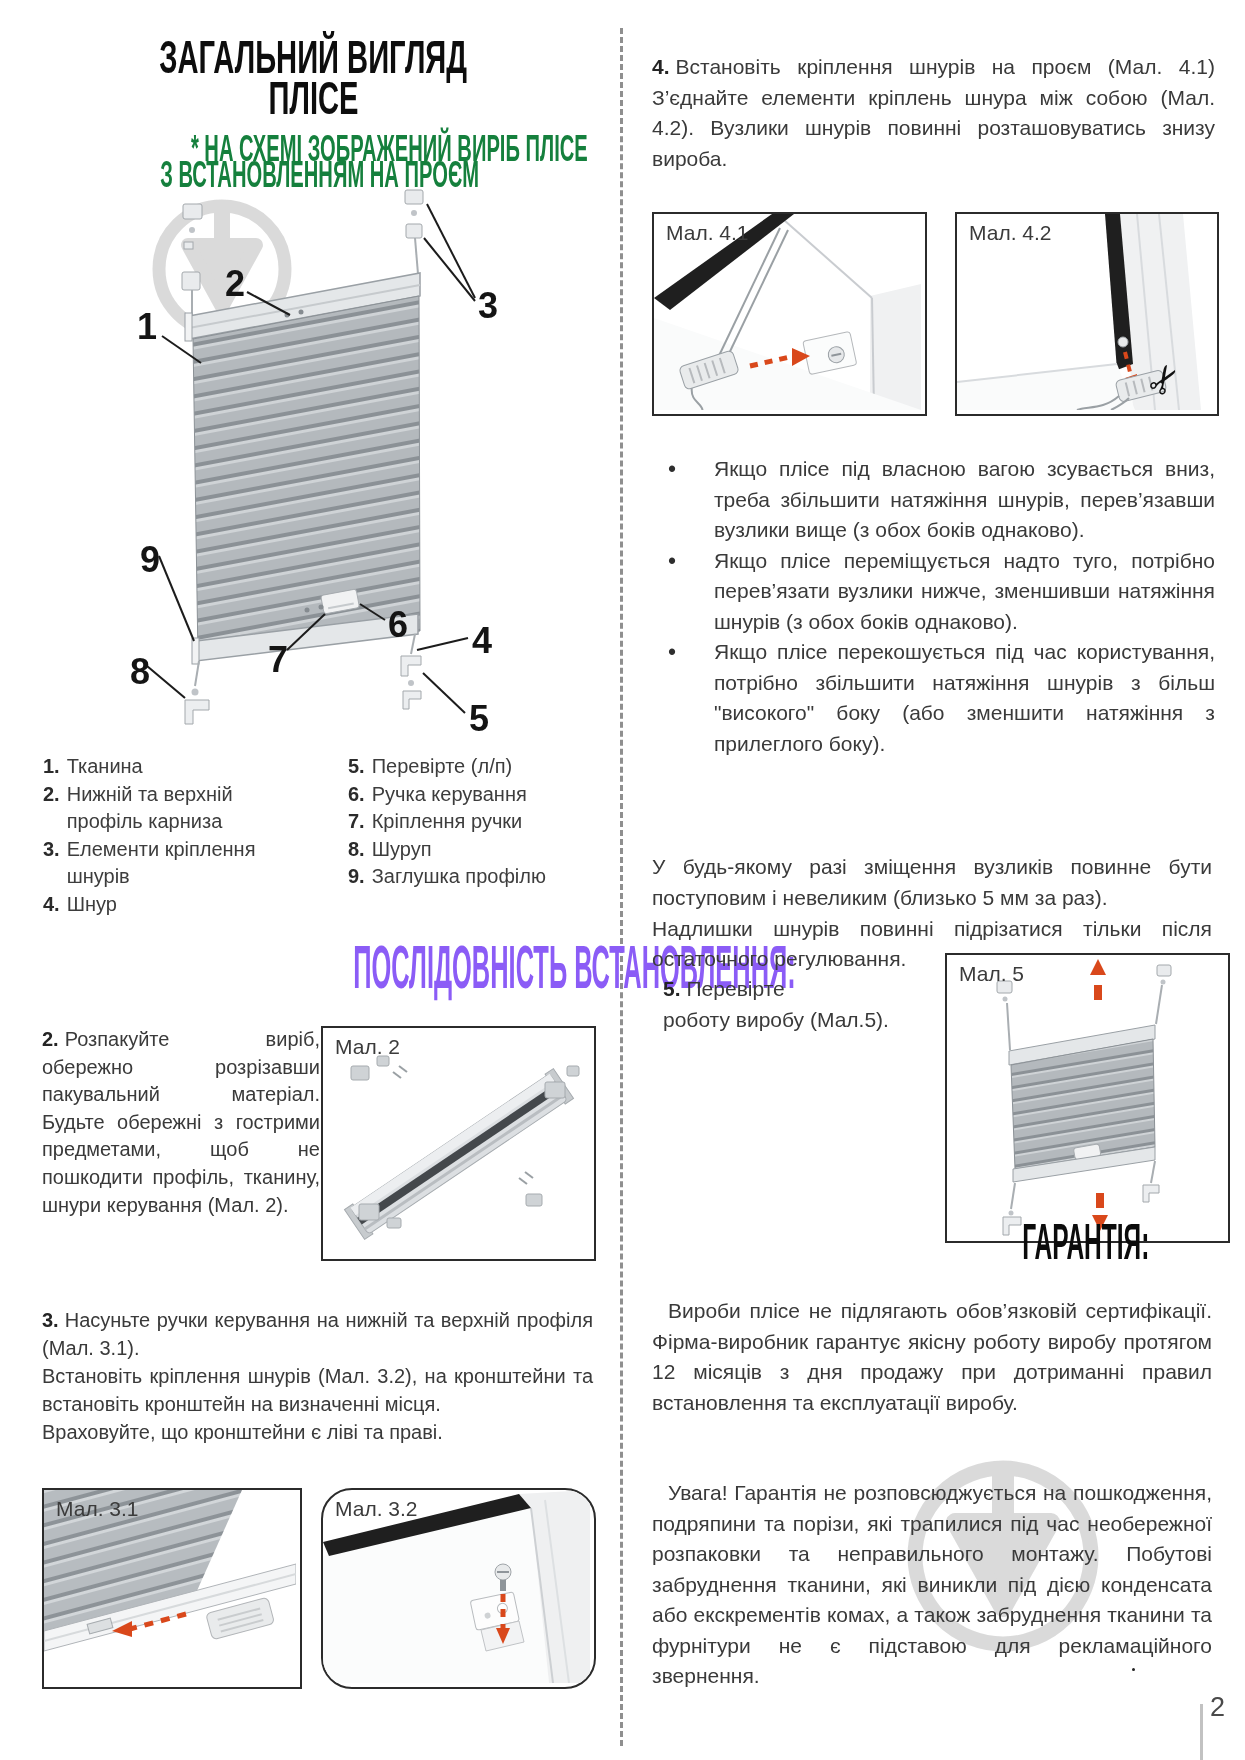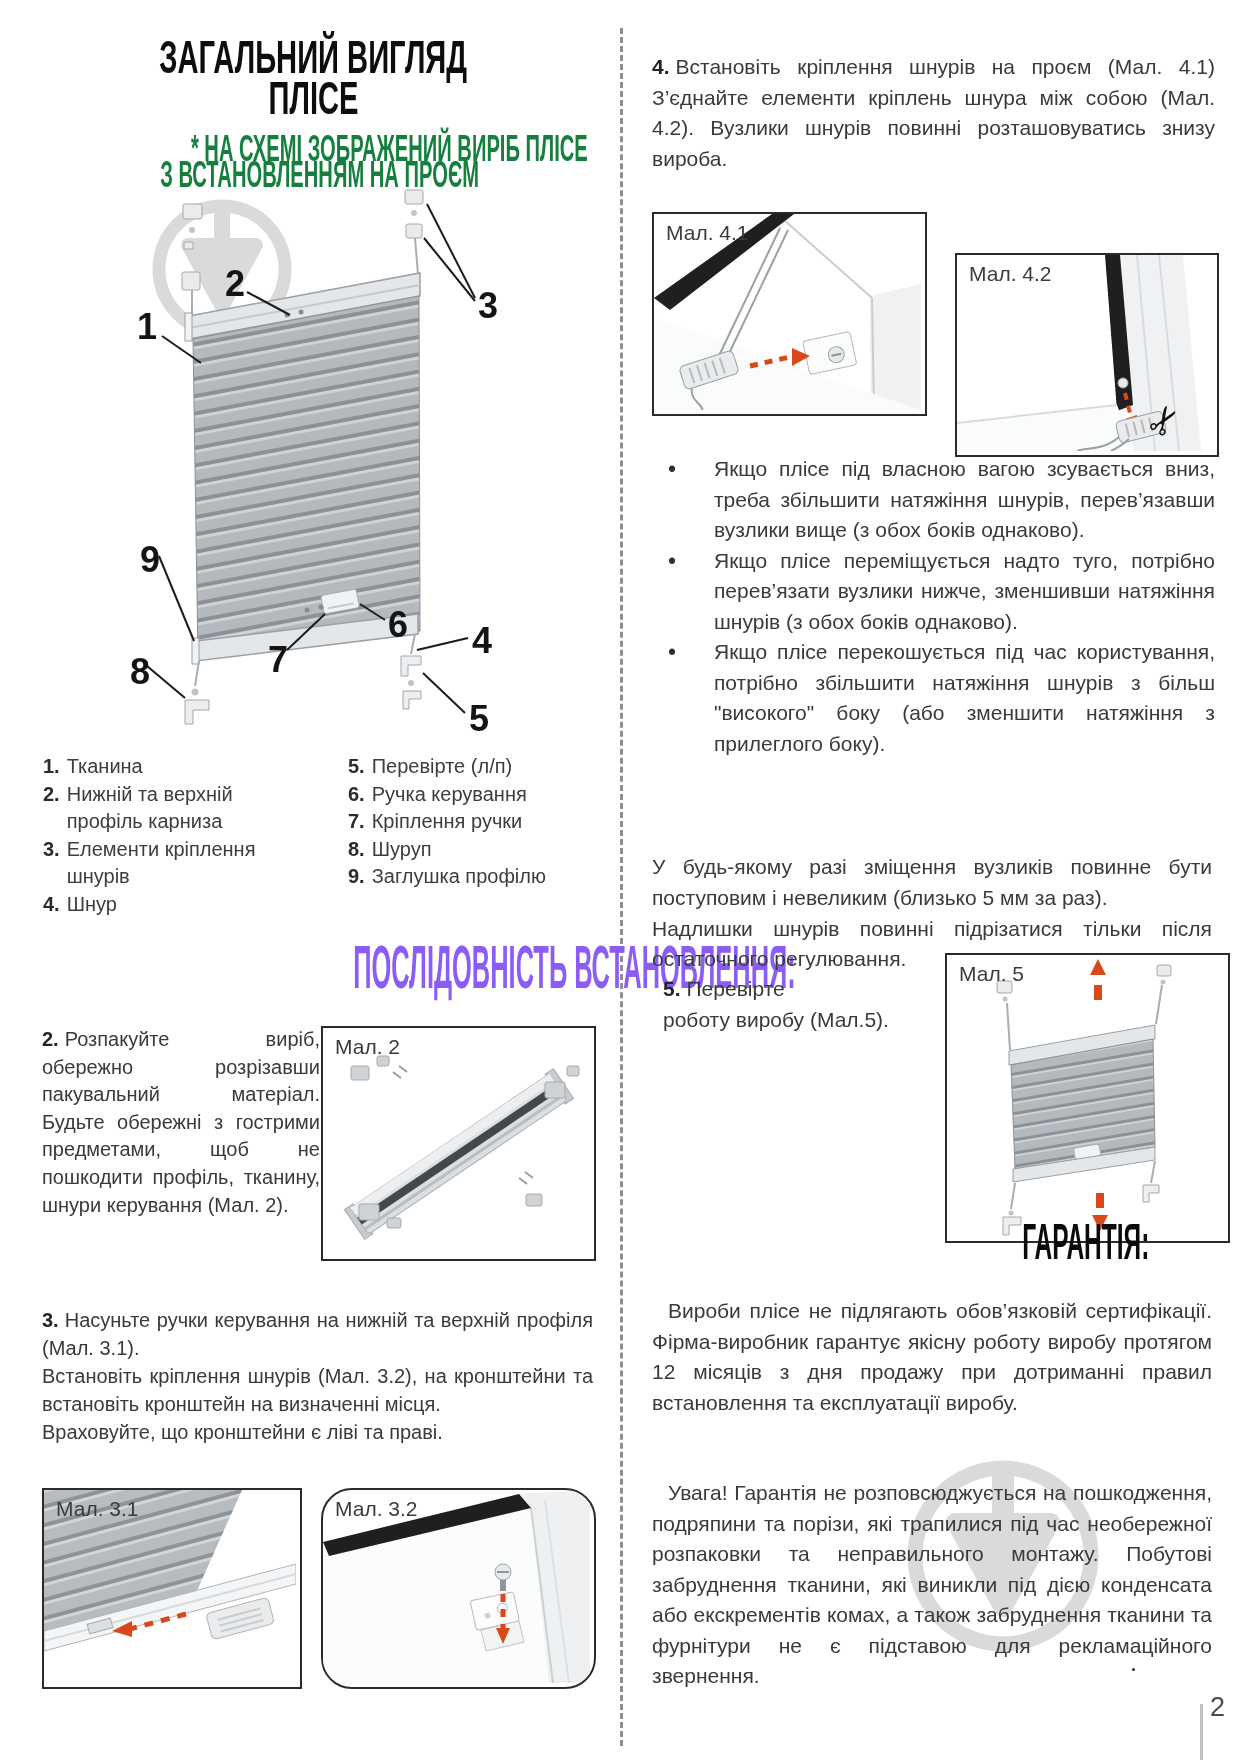--- a/index.html
+++ b/index.html
@@ -35,21 +35,21 @@
   .step3 p{text-align:justify;}
   .figbox{position:absolute;border:2px solid #2b2b2b;background:#fff;overflow:hidden;}
   .figbox svg{position:absolute;left:0;top:0;}
   .figlabel{position:absolute;top:7px;left:12px;font-size:21px;color:#3b3b3b;z-index:2;}
   .fig2{top:986px;left:286px;width:271px;height:231px;}
   .fig31{top:1448px;left:7px;width:256px;height:197px;}
   .fig32{top:1448px;left:286px;width:271px;height:197px;border-radius:31px;}
   .step4{position:absolute;top:12px;left:15px;width:563px;font-size:21px;line-height:30.5px;
          text-align:justify;text-align-last:justify;}
   .fig41{top:172px;left:15px;width:271px;height:200px;}
-  .fig42{top:172px;left:318px;width:260px;height:200px;margin-top:41px;}
+  .fig42{top:172px;left:318px;width:260px;height:200px;}
   .bullets{position:absolute;top:414px;left:15px;width:563px;margin:0;padding:0 0 0 62px;
            list-style:none;box-sizing:border-box;}
   .bullets li{position:relative;font-size:21px;line-height:30.5px;text-align:justify;}
   .bullets li::before{content:"\2022";position:absolute;left:-46px;top:0;font-size:23px;color:#2e2e2e;}
   .notes{position:absolute;top:812px;left:15px;width:560px;font-size:21px;line-height:30.8px;}
   .notes p{text-align:justify;}
   .step5row{position:absolute;top:905px;left:0;width:578px;height:300px;}
   .step5text{position:absolute;top:28px;left:26px;width:250px;font-size:21px;line-height:31px;}
   .fig5{position:absolute;top:8px;left:308px;width:265px;height:286px;padding-left:16px;}
   .warrhead{position:absolute;top:1176px;left:0;width:100%;margin:0;text-align:right;

